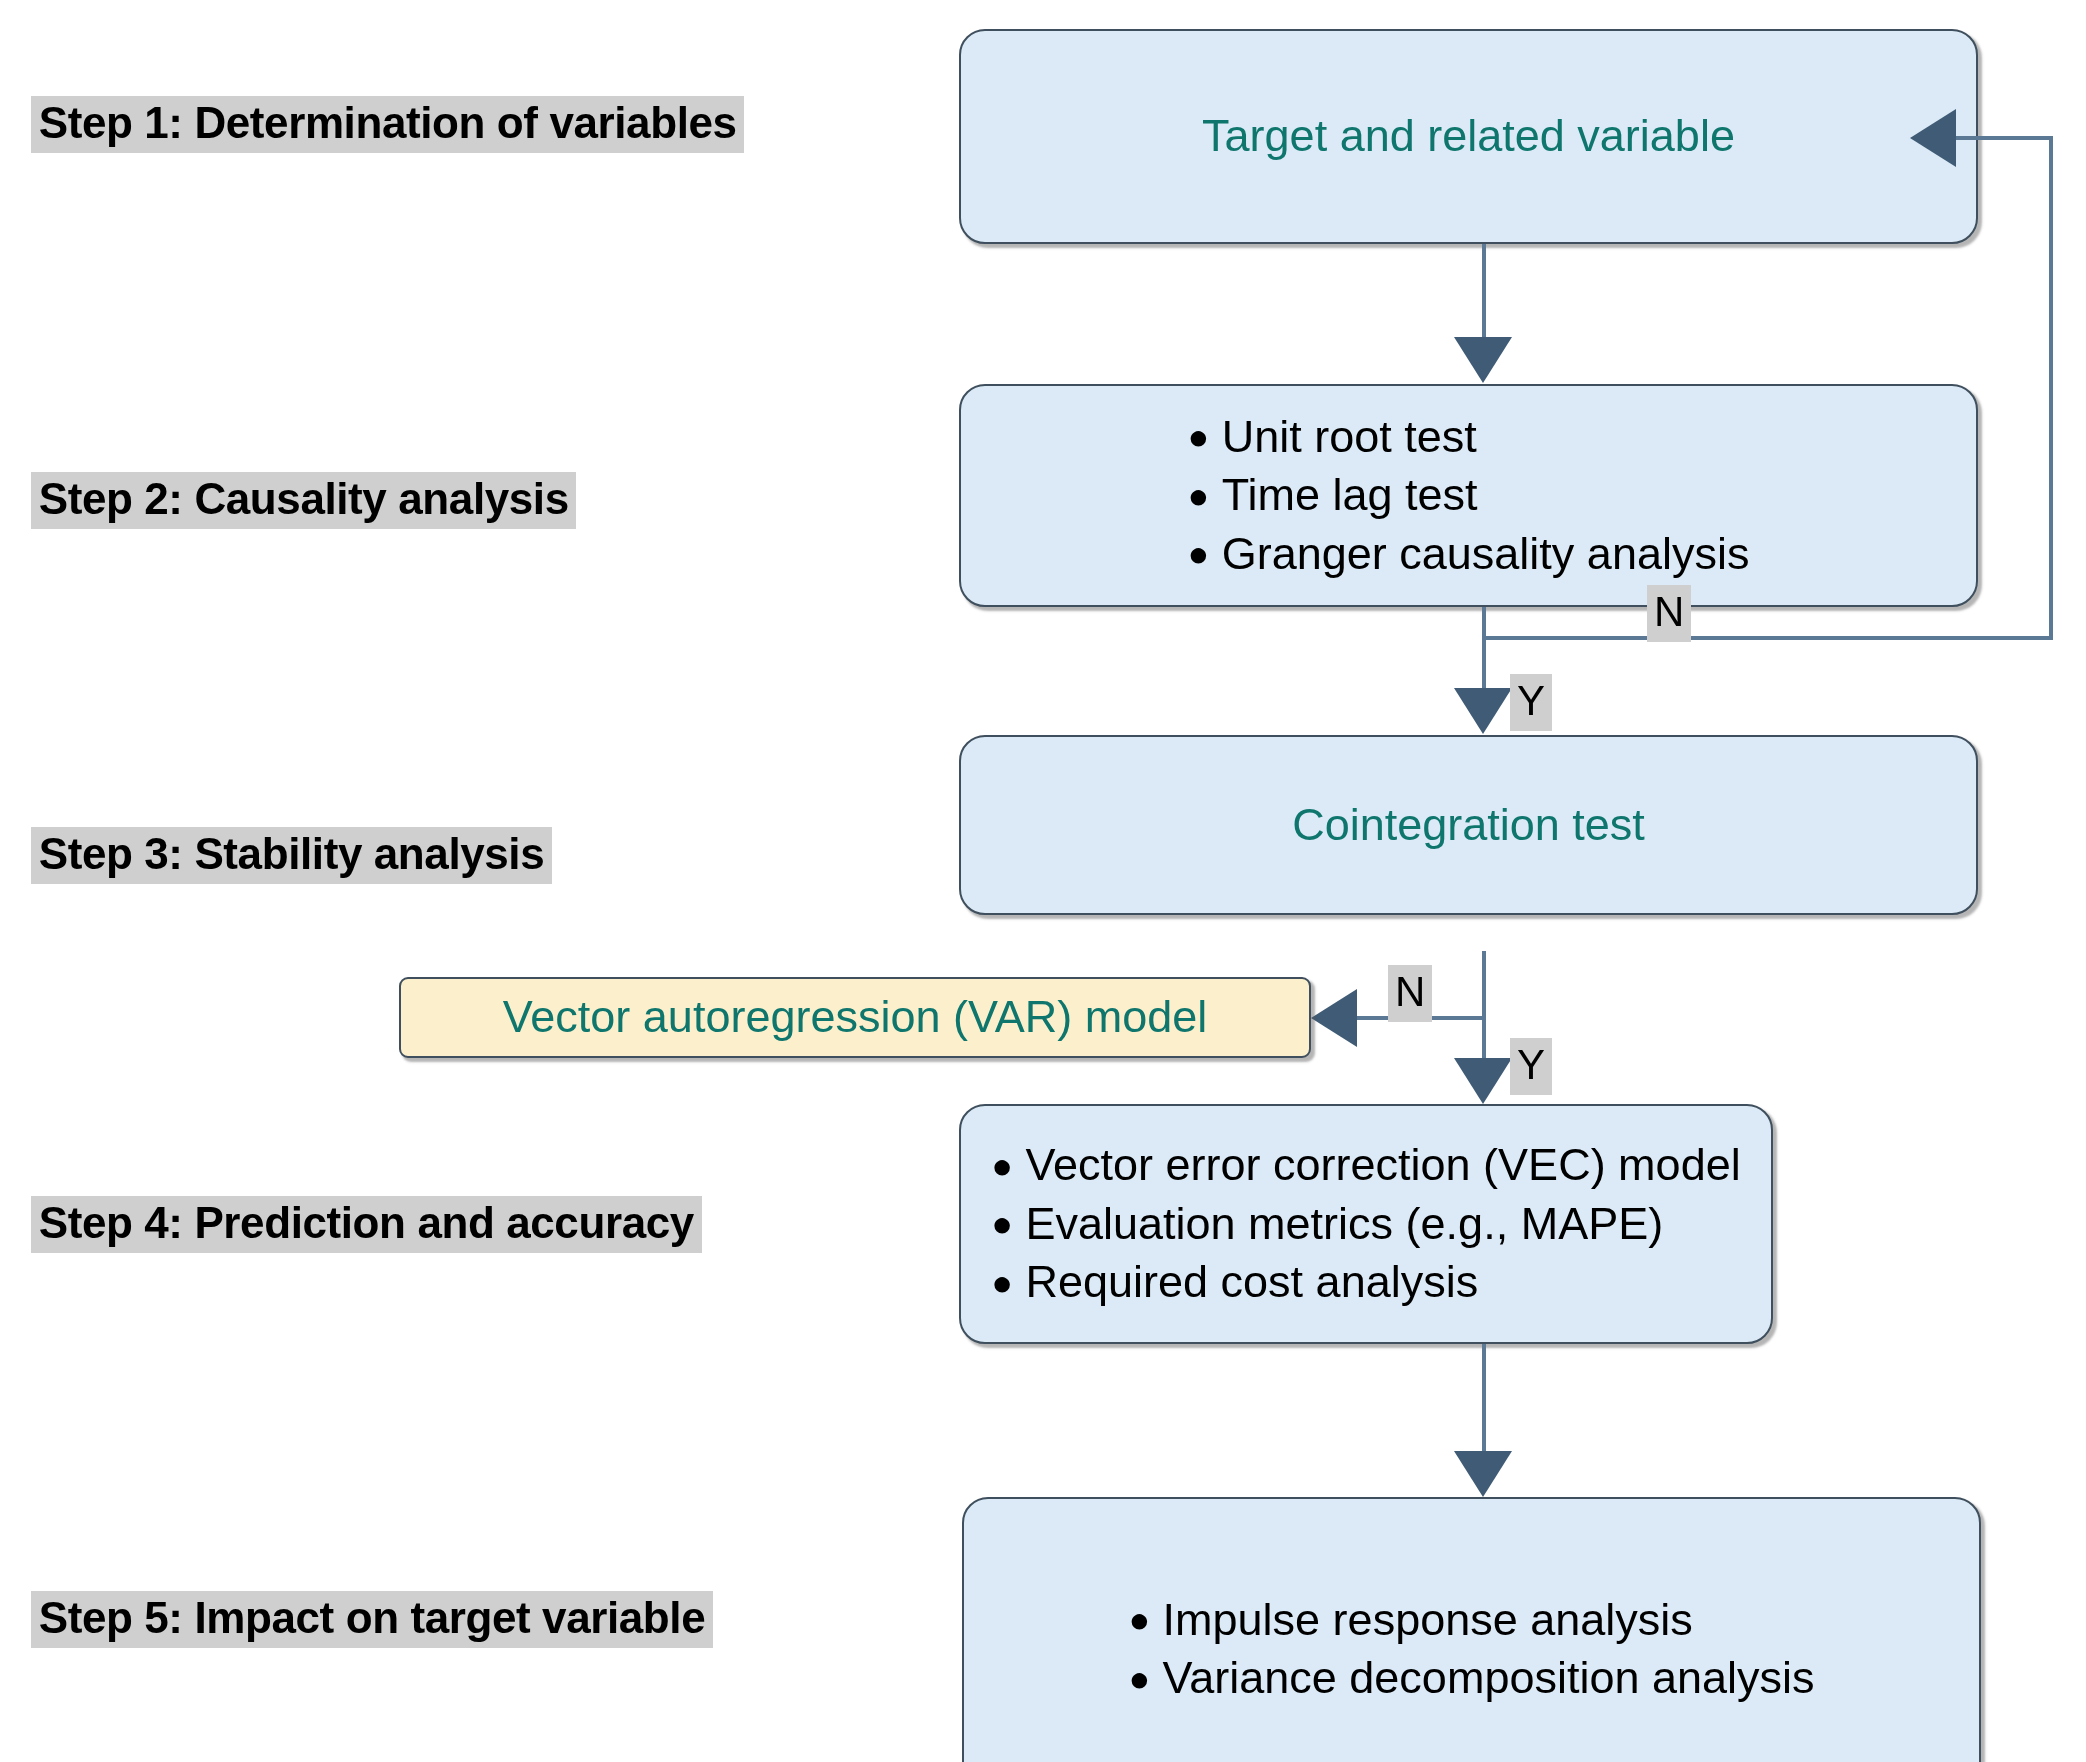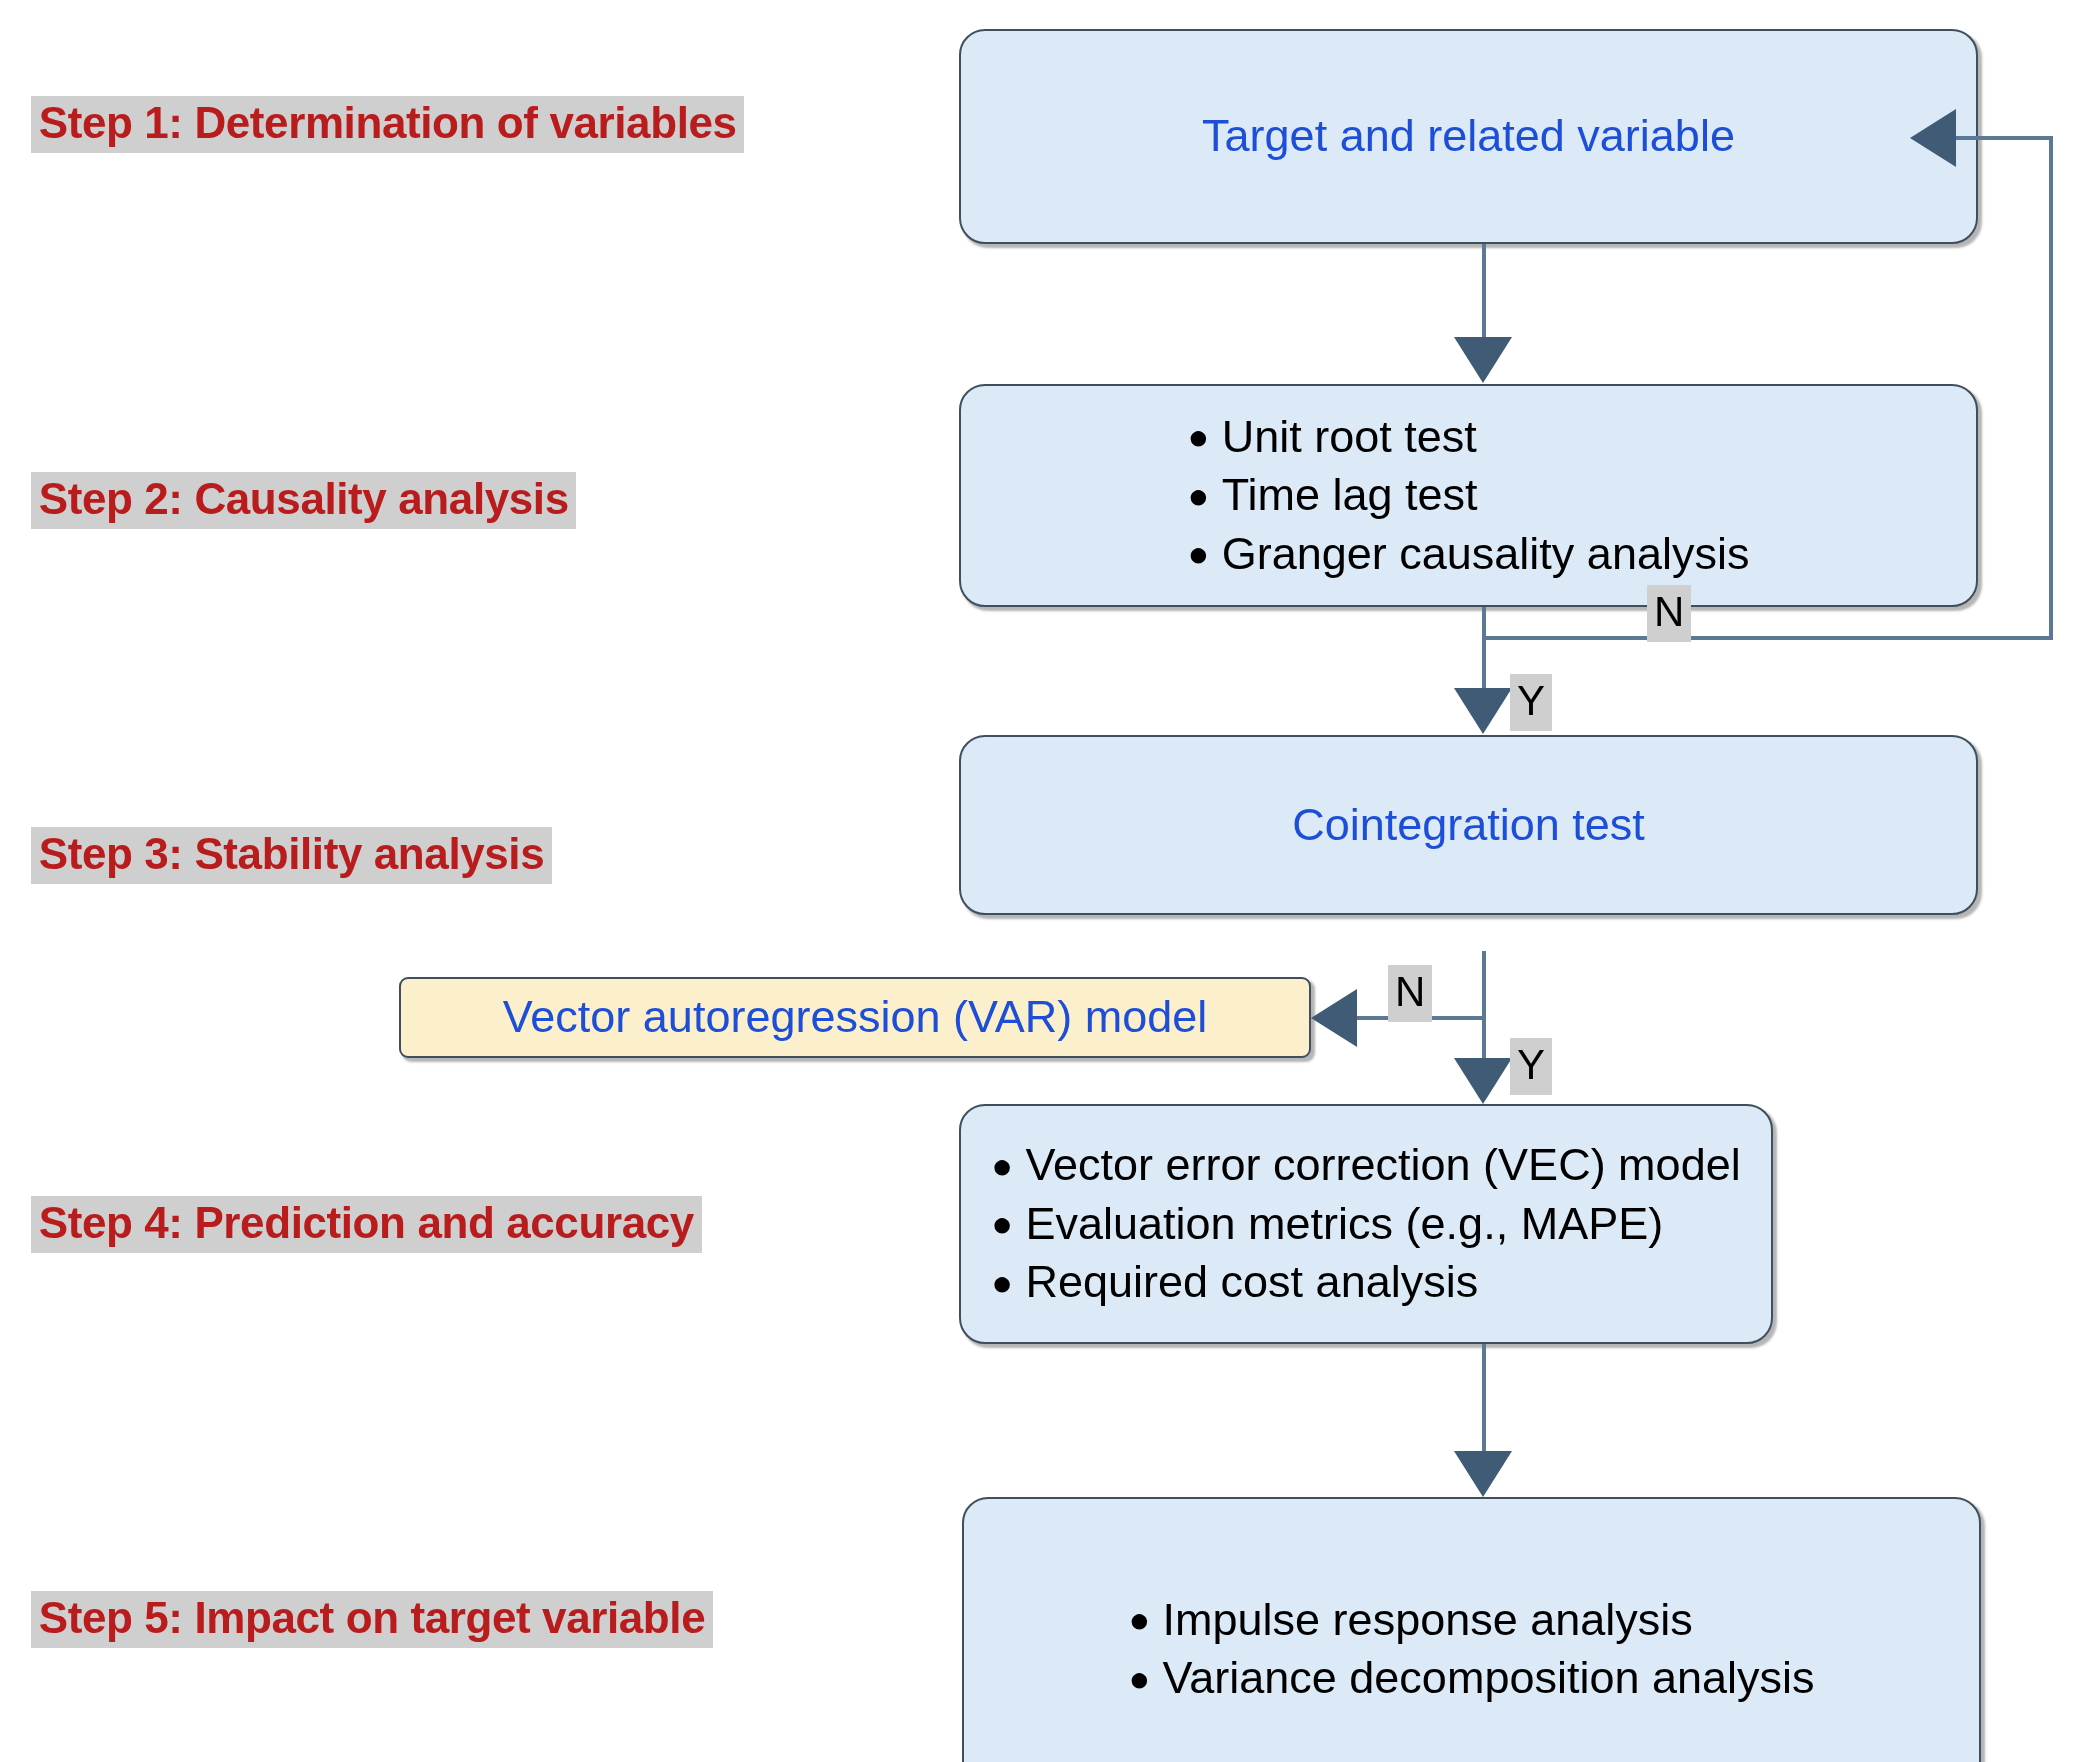--- a/index.html
+++ b/index.html
@@ -15,21 +15,21 @@
     position: relative;
     width: 2087px;
     height: 1763px;
     background: #ffffff;
     overflow: hidden;
   }
   
   .step-label {
     position: absolute;
     background: #cfcfcf;
-    color: #b91c1c;
+    color: #000000;
     font-weight: bold;
     font-size: 44px;
     line-height: 1.08;
     white-space: nowrap;
     padding: 3.1px 7.7px 6.2px 7.7px;
     letter-spacing: -0.4px;
   }
   
   .node {
     position: absolute;
@@ -38,21 +38,21 @@
     border: 2.3px solid #3f4f5d;
     display: flex;
     align-items: center;
     justify-content: center;
     box-shadow: 3.9px 3.9px 2.3px rgba(90,90,90,0.45);
   }
   .node.blue  { background: #dbeaf6; }
   .node.cream { background: #fcf0cc; }
   .node-text {
     font-size: 45px;
-    color: #1d4ed8;
+    color: #0f766e;
     text-align: center;
     line-height: 1.22;
     padding: 0 20px;
   }
   .bullets {
     list-style: none;
     margin: 0;
     padding: 0;
   }
   .bullets li {

